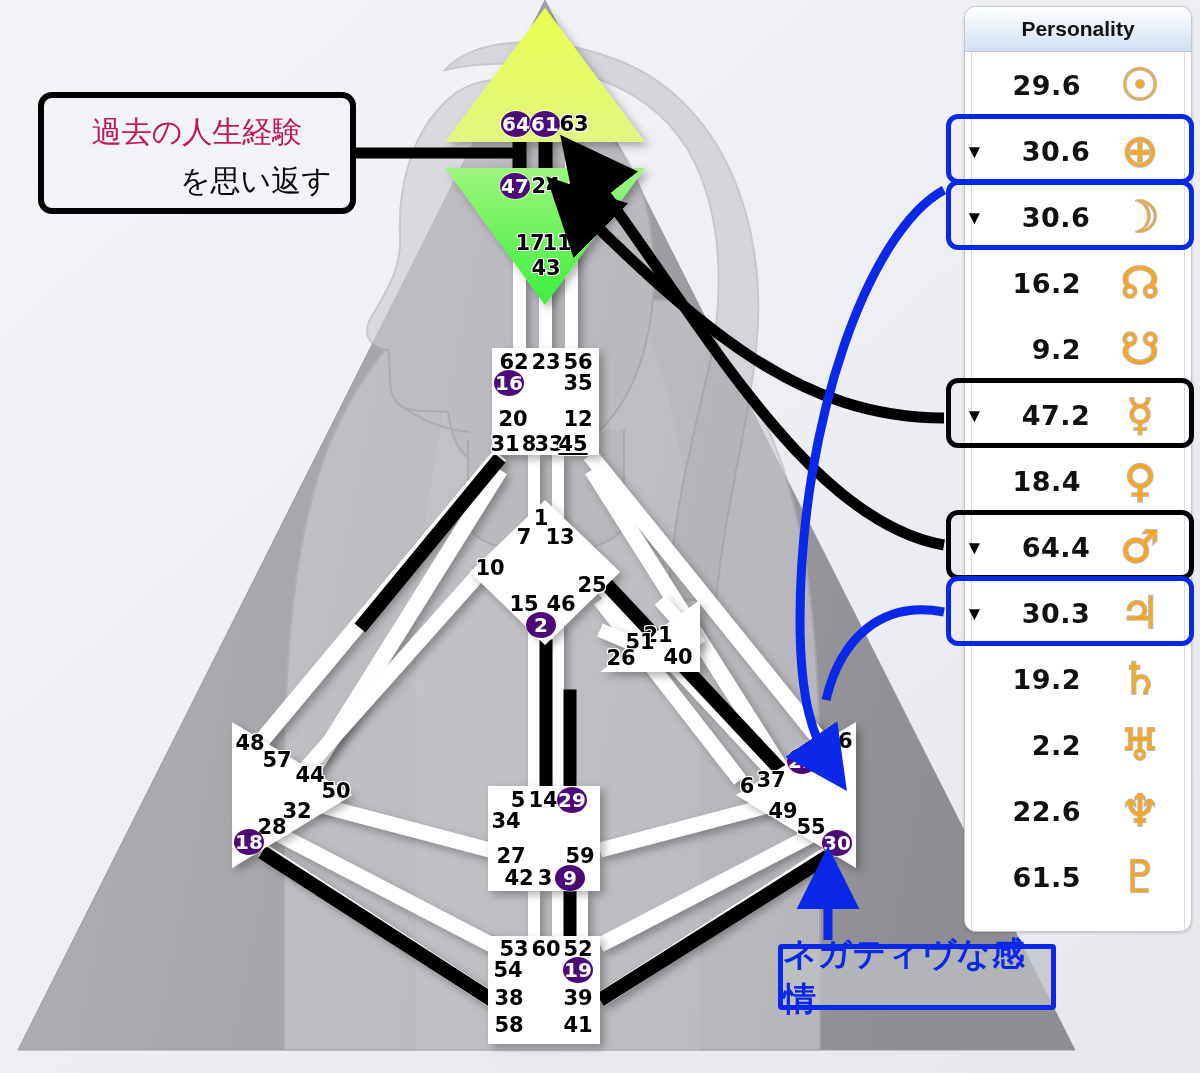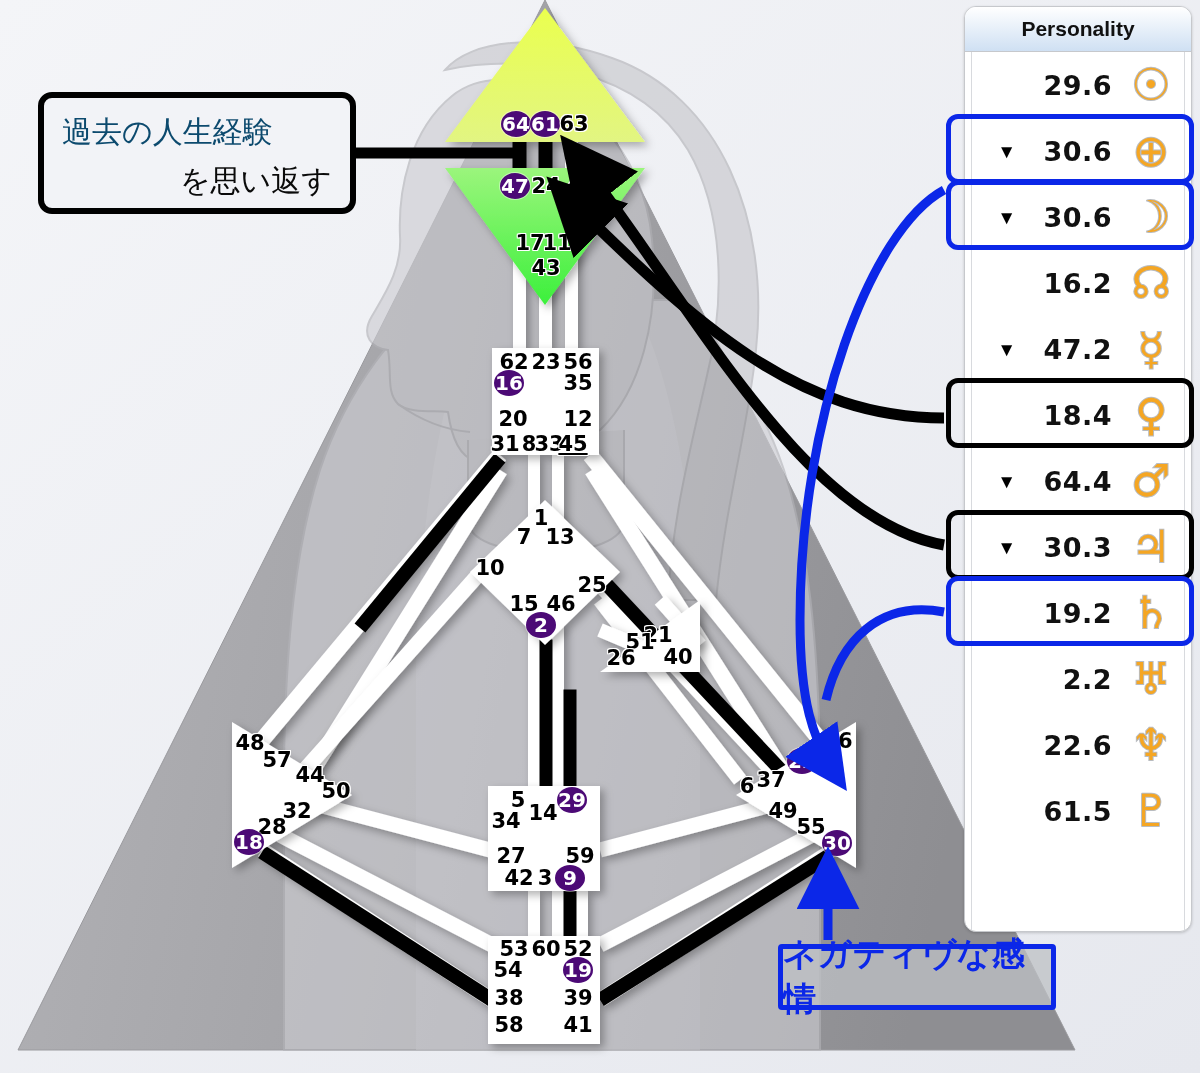--- a/index.html
+++ b/index.html
@@ -21,21 +21,21 @@
   }
   .panel-head{
     height:44px;line-height:44px;text-align:center;
     font-size:21px;font-weight:bold;color:#111;
     background:linear-gradient(#ffffff,#cfe0f3);
     border-bottom:1px solid #c6c8cc;
   }
   .rows{position:relative;height:881px;}
   .prow{
     position:relative;height:66px;display:flex;align-items:center;
-    justify-content:flex-end;padding-right:13px;box-sizing:border-box;
+    justify-content:space-between;padding-right:24px;box-sizing:border-box;
   }
   .prow .tri{
     font-size:19px;color:#000;margin-right:10px;line-height:1;
   }
   .prow .val{
     font-size:27px;font-weight:bold;color:#111;letter-spacing:.5px;
     font-family:"DejaVu Sans",sans-serif;
     margin-right:12px;min-width:86px;text-align:right;
   }
   .prow .glyph{
@@ -62,21 +62,21 @@
   
   .callout{
     position:absolute;z-index:8;box-sizing:border-box;
     background:rgba(255,255,255,.55);
   }
   #callout-black{
     left:38px;top:92px;width:318px;height:122px;
     border:6px solid #000;border-radius:14px;
     padding:14px 18px;background:#f2f3f7;
   }
-  #callout-black .l1{font-size:30px;color:#0c4a6e;font-weight:500;text-align:left;}
+  #callout-black .l1{font-size:30px;color:#be185d;font-weight:500;text-align:center;}
   #callout-black .l2{font-size:30px;color:#0a0a0a;font-weight:500;text-align:right;margin-top:8px;}
   #callout-blue{
     left:778px;top:944px;width:278px;height:66px;
     border:5px solid #0b27e8;border-radius:4px;
     display:flex;align-items:center;justify-content:center;
     background:rgba(190,192,196,.75);
   }
   #callout-blue span{font-size:33px;font-weight:bold;color:#0b27e8;letter-spacing:1px;}
 
   
@@ -308,21 +308,21 @@
       <div class="gate dark" style="left: 621px; top: 658px;">26</div>
       <div class="gate dark" style="left: 678px; top: 657px;">40</div>
       <div class="gate dark" style="left: 250px; top: 743px;">48</div>
       <div class="gate dark" style="left: 277px; top: 760px;">57</div>
       <div class="gate dark" style="left: 310px; top: 775px;">44</div>
       <div class="gate dark" style="left: 336px; top: 791px;">50</div>
       <div class="gate dark" style="left: 297px; top: 811px;">32</div>
       <div class="gate dark" style="left: 272px; top: 827px;">28</div>
       <div class="gate act" style="left: 249px; top: 842px;">18</div>
       <div class="gate dark" style="left: 518px; top: 800px;">5</div>
-      <div class="gate dark" style="left: 543px; top: 800px; margin-top: 13px;">14</div>
+      <div class="gate dark" style="left: 543px; top: 800px;">14</div>
       <div class="gate act" style="left: 572px; top: 800px;">29</div>
       <div class="gate dark" style="left: 506px; top: 821px;">34</div>
       <div class="gate dark" style="left: 511px; top: 856px;">27</div>
       <div class="gate dark" style="left: 580px; top: 856px;">59</div>
       <div class="gate dark" style="left: 519px; top: 878px;">42</div>
       <div class="gate dark" style="left: 545px; top: 878px;">3</div>
       <div class="gate act" style="left: 570px; top: 878px;">9</div>
       <div class="gate dark" style="left: 838px; top: 741px;">36</div>
       <div class="gate act" style="left: 802px; top: 761px;">22</div>
       <div class="gate dark" style="left: 747px; top: 786px;">6</div>
@@ -381,20 +381,25 @@
           <span class="tri">▼</span>
           <span class="val">30.6</span>
           <span class="glyph">☽</span>
         </div>
         <div class="prow">
           <span class="tri"></span>
           <span class="val">16.2</span>
           <span class="glyph">☊</span>
         </div>
         <div class="prow">
+          <span class="tri"></span>
+          <span class="val">9.2</span>
+          <span class="glyph">☋</span>
+        </div>
+        <div class="prow">
           <span class="tri">▼</span>
           <span class="val">47.2</span>
           <span class="glyph">☿</span>
         </div>
         <div class="prow">
           <span class="tri"></span>
           <span class="val">18.4</span>
           <span class="glyph">♀</span>
         </div>
         <div class="prow">

